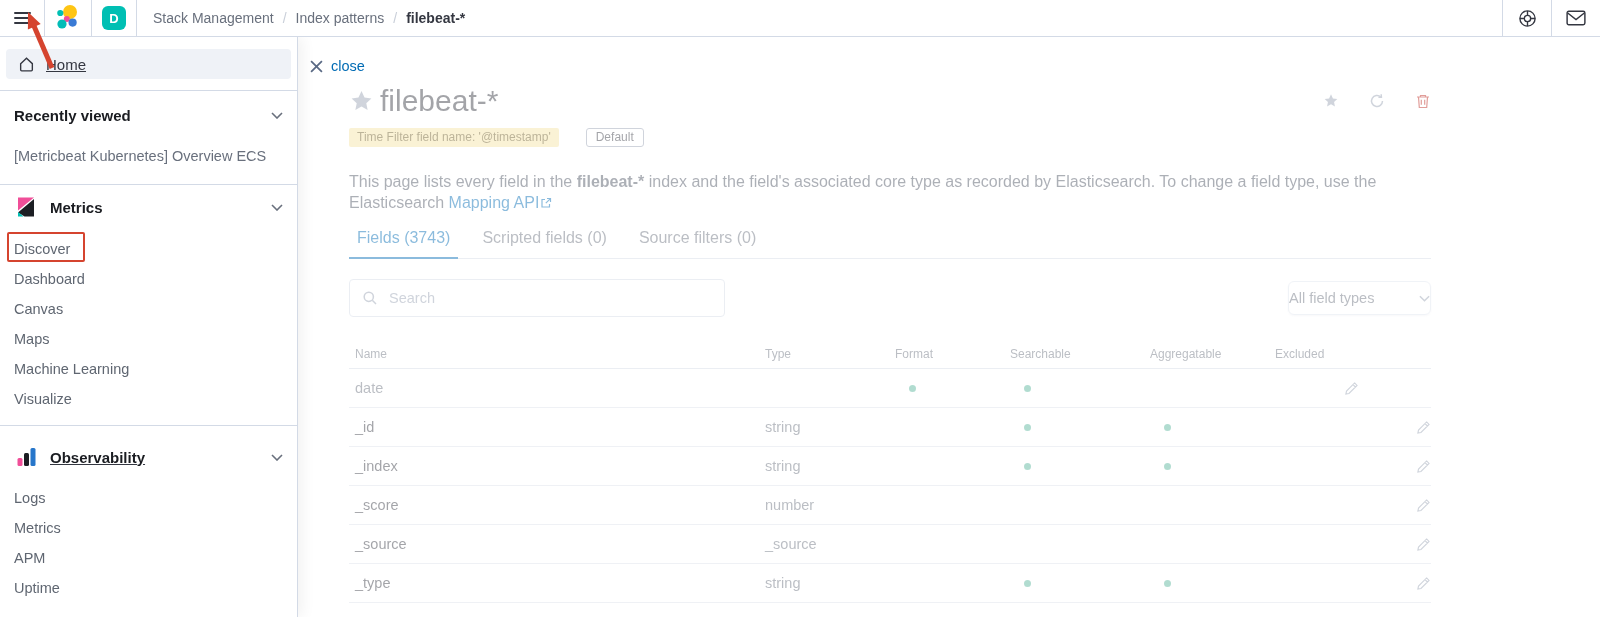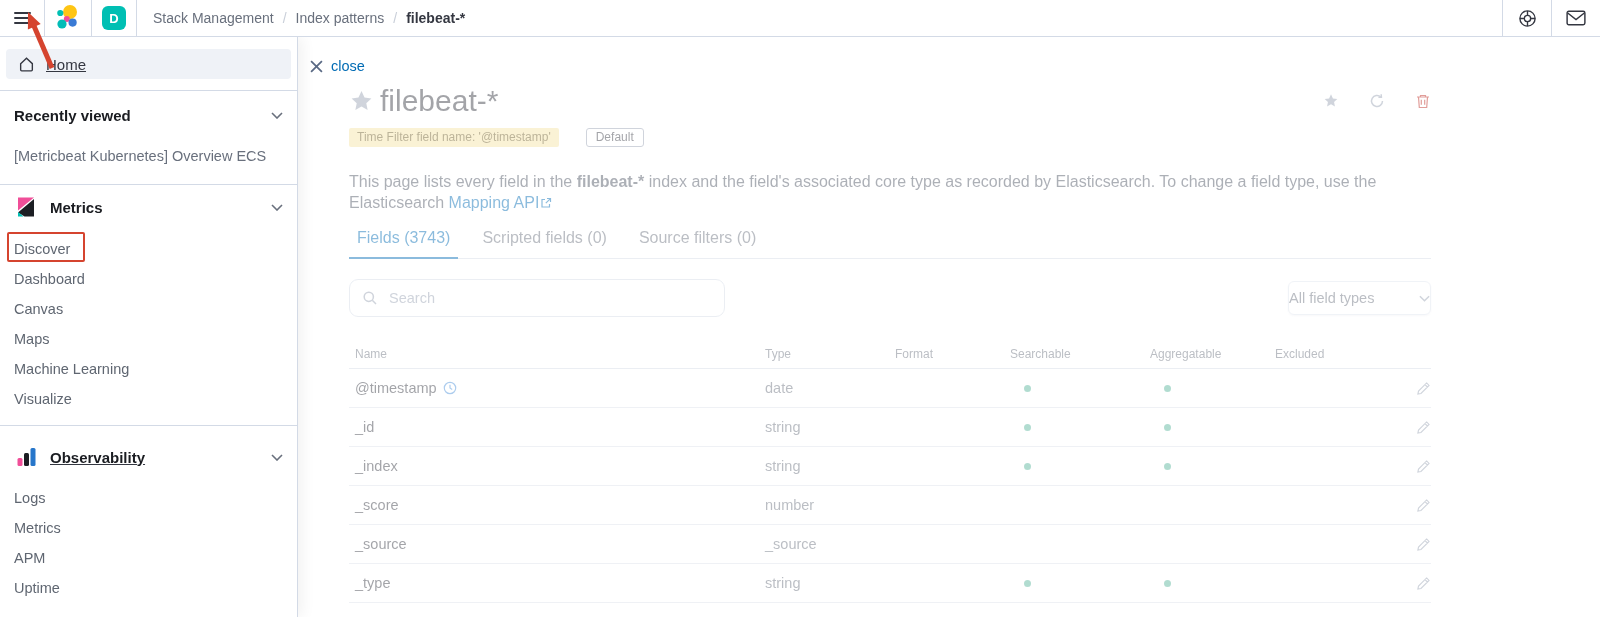--- a/index.html
+++ b/index.html
@@ -109,21 +109,21 @@
   .description b { font-weight:bold; }
   .maplink { color:#006BB4; text-decoration:none; cursor:pointer; }
   .extlink-icon { display:inline-block; vertical-align:-1px; margin-left:1px; }
 
   .tabs-row { display:flex; gap:16px; margin-top:16px; border-bottom:1px solid #D3DAE6; }
   .tab { font-size:16px; color:#69707D; padding:0 8px 10px 8px; cursor:pointer; }
   .tab.active { color:#006BB4; border-bottom:2px solid #006BB4; margin-bottom:-1px; }
 
   .controls-row { display:flex; align-items:center; justify-content:space-between; margin-top:20px; }
   .search-box {
-    width:376px; height:38px; border:1px solid #D3DAE6; border-radius:9px;
+    width:376px; height:38px; border:1px solid #D3DAE6; border-radius:4px;
     display:flex; align-items:center; gap:9px; padding:0 12px; background:#fff;
   }
   .search-box input {
     border:none; outline:none; flex:1; font-size:14.5px; color:#343741;
     font-family:inherit; background:transparent;
   }
   .search-box input::placeholder { color:#98A2B3; }
   .type-filter {
     width:143px; height:34px; border:1px solid #E0E5EE; border-radius:6px; background:#fff;
     display:flex; align-items:center; justify-content:space-between; gap:9px;
@@ -339,27 +339,20 @@
         <span class="th">Name</span>
         <span class="th">Type</span>
         <span class="th">Format</span>
         <span class="th">Searchable</span>
         <span class="th">Aggregatable</span>
         <span class="th">Excluded</span>
         <span class="th"></span>
       </div>
       <div>
           <div class="trow">
-            <div class="td name">
-              <span>@timestamp</span>
-              <svg width="14" height="14" viewBox="0 0 14 14" fill="none" stroke="#4a90d9" stroke-width="1.2">
-                <circle cx="7" cy="7" r="5.7"></circle>
-                <path d="M7 3.8V7l2.2 1.4"></path>
-              </svg>
-            </div>
             <div class="td">date</div>
             <div class="td"></div>
             <div class="td">
               <span class="dot"></span>
             </div>
             <div class="td">
               <span class="dot"></span>
             </div>
             <div class="td"></div>
             <div class="td act">

